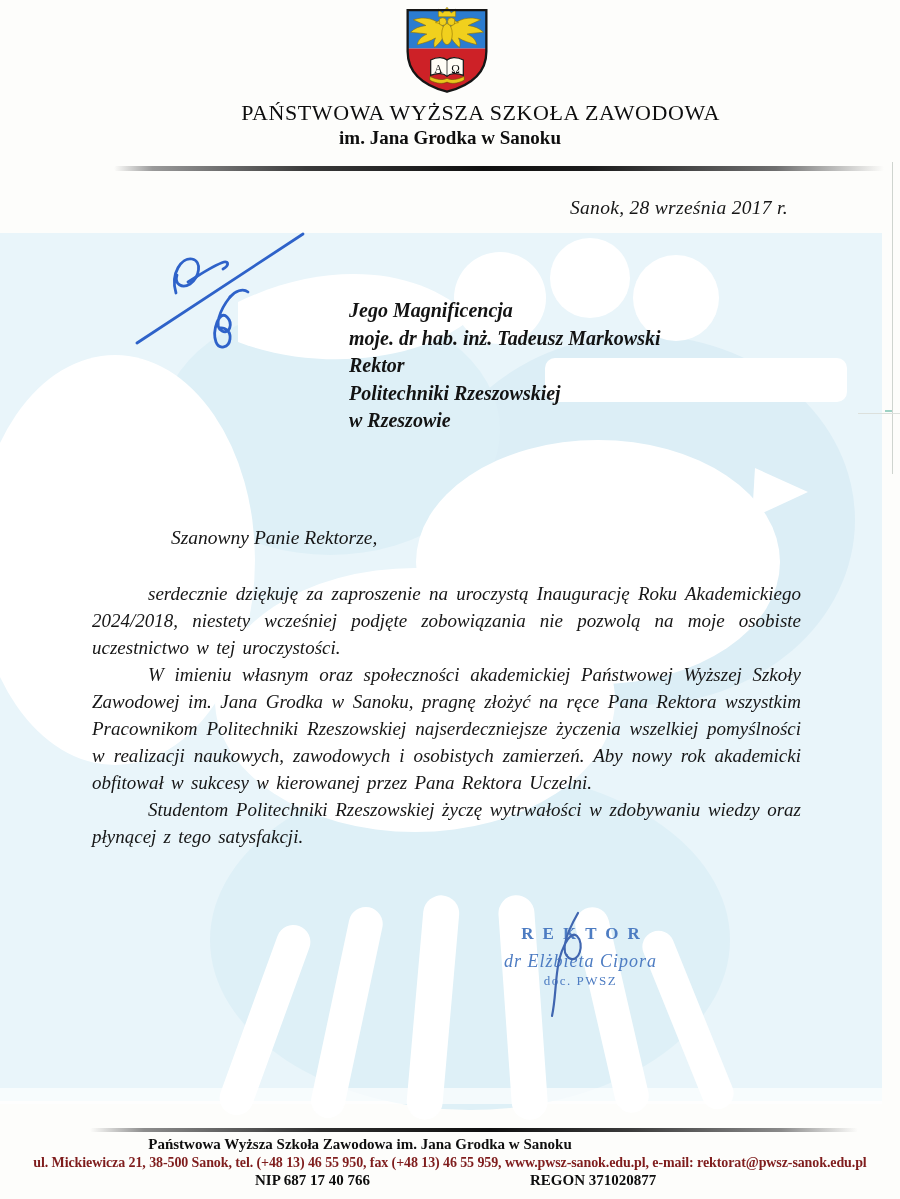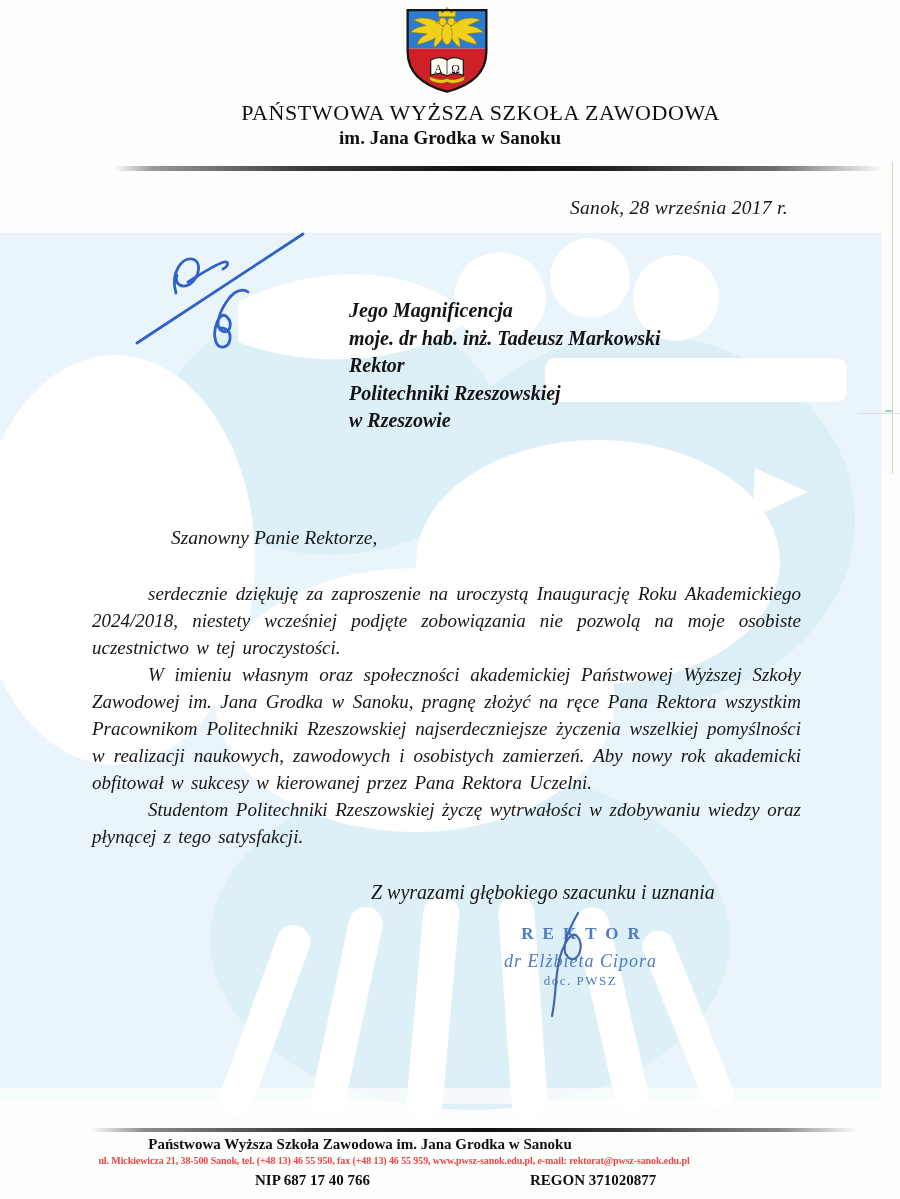--- a/index.html
+++ b/index.html
@@ -36,21 +36,21 @@
   .letter-body p{margin:0;text-indent:56px;word-spacing:2.5px;}
   .closing{left:371px;top:881px;font-style:italic;font-size:20px;color:#161616;}
   
   .stamp{left:483px;top:924px;width:195px;text-align:center;color:#4d7cc2;z-index:3;}
   .stamp-title{font-size:17px;font-weight:600;letter-spacing:9px;padding-left:9px;}
   .stamp-name{font-size:18px;font-style:italic;margin-top:7px;letter-spacing:1px;}
   .stamp-degree{font-size:13px;margin-top:1px;letter-spacing:1.5px;}
   .hand{position:absolute;z-index:3;}
   
   .footer-line1{left:0;top:1136px;width:720px;text-align:center;font-weight:bold;font-size:15px;color:#0e0e0e;}
-  .footer-line2{left:0;top:1155px;width:788px;text-align:center;font-weight:bold;font-size:10px;letter-spacing:-.1px;white-space:nowrap;color:#ef4444;}
+  .footer-line2{left:0;top:1155px;width:900px;text-align:center;font-weight:bold;font-size:14px;letter-spacing:-.1px;white-space:nowrap;color:#7f1d1d;}
   .footer-ids{left:0;top:1172px;width:900px;height:22px;font-weight:bold;font-size:15px;color:#0e0e0e;}
   .nip{position:absolute;left:255px;top:0;}
   .regon{position:absolute;left:530px;top:0;}
 </style>
 </head>
 <body>
 
 <div class="page">
 
   <svg class="watermark" width="900" height="1199" viewBox="0 0 900 1199" aria-hidden="true">
@@ -137,21 +137,20 @@
   </div>
 
   <div class="layer salutation">Szanowny Panie Rektorze,</div>
 
   <div class="layer letter-body">
     <p>serdecznie dziękuję za zaproszenie na uroczystą Inaugurację Roku Akademickiego 2024/2018, niestety wcześniej podjęte zobowiązania nie pozwolą na moje osobiste uczestnictwo w tej uroczystości.</p>
     <p>W imieniu własnym oraz społeczności akademickiej Państwowej Wyższej Szkoły Zawodowej im. Jana Grodka w Sanoku, pragnę złożyć na ręce Pana Rektora wszystkim Pracownikom Politechniki Rzeszowskiej najserdeczniejsze życzenia wszelkiej pomyślności w realizacji naukowych, zawodowych i osobistych zamierzeń. Aby nowy rok akademicki obfitował w sukcesy w kierowanej przez Pana Rektora Uczelni.</p>
     <p>Studentom Politechniki Rzeszowskiej życzę wytrwałości w zdobywaniu wiedzy oraz płynącej z tego satysfakcji.</p>
   </div>
 
-  <div class="layer closing">Z wyrazami głębokiego szacunku i uznania</div>
 
   <div class="layer stamp">
     <div class="stamp-title">REKTOR</div>
     <div class="stamp-name">dr Elżbieta Cipora</div>
     <div class="stamp-degree">doc. PWSZ</div>
   </div>
 
   <svg class="hand" style="left:538px;top:908px" width="60" height="115" viewBox="0 0 60 115">
     <path d="M40 5 C28 26 22 44 31 50 C41 56 47 36 39 28 C31 21 21 45 19 65 C17 82 17 94 14 108" fill="none" stroke="#4066b0" stroke-width="2.2" stroke-linecap="round"></path>
   </svg>

